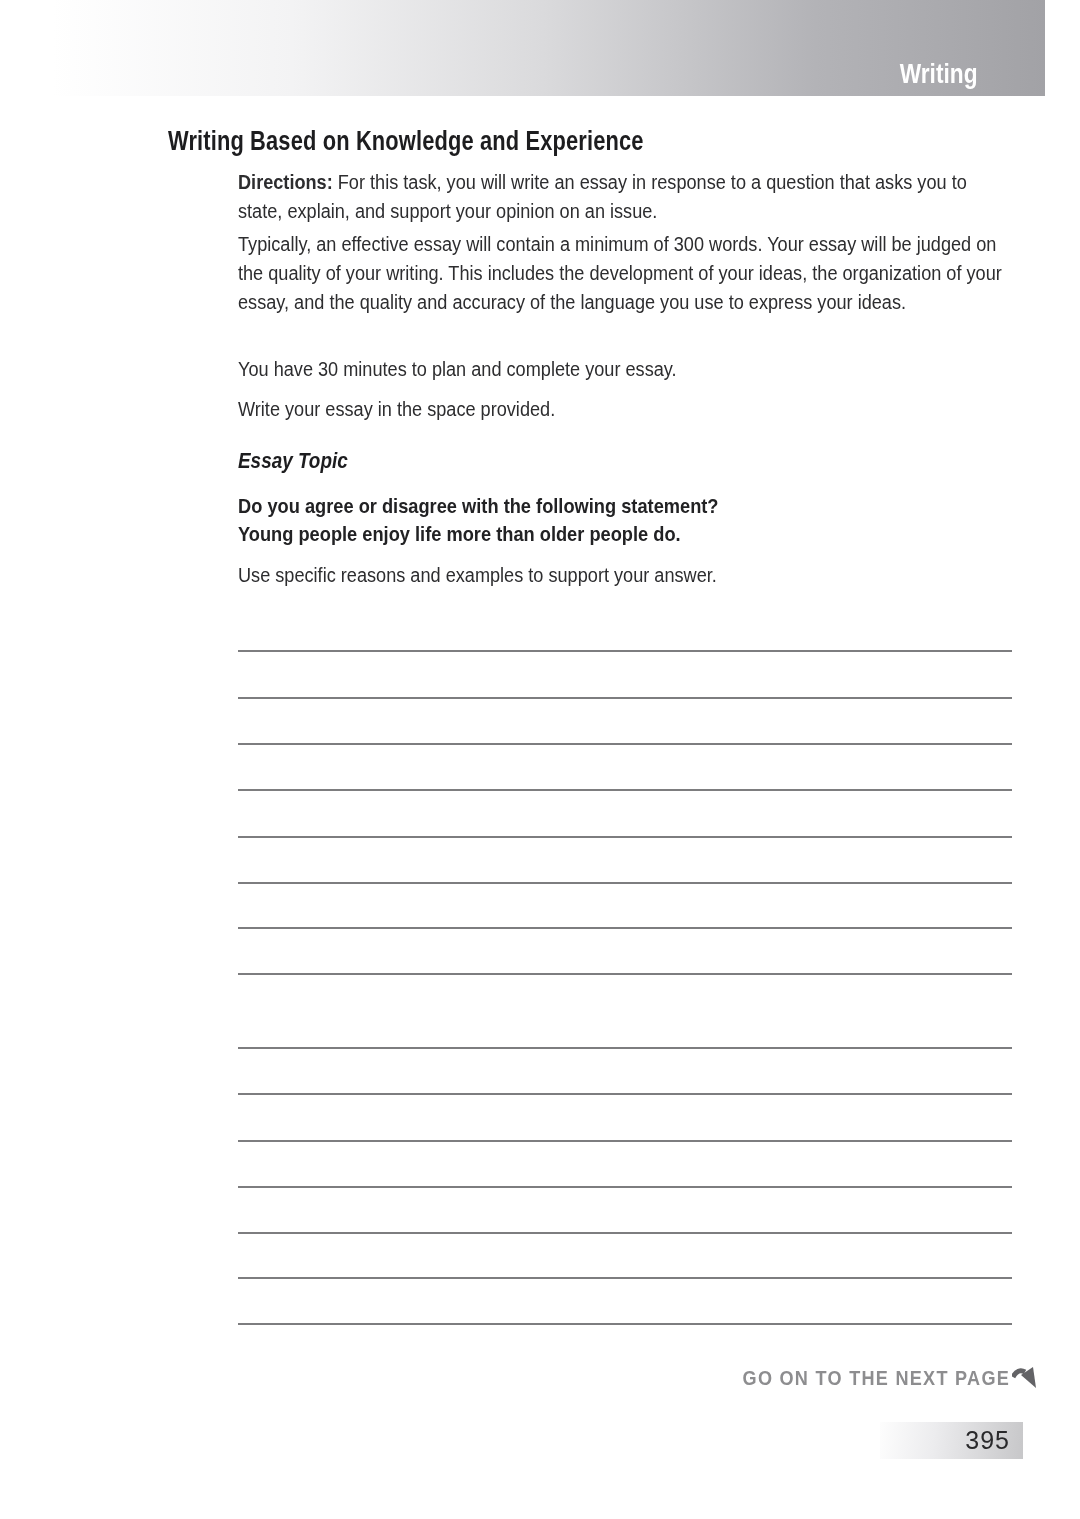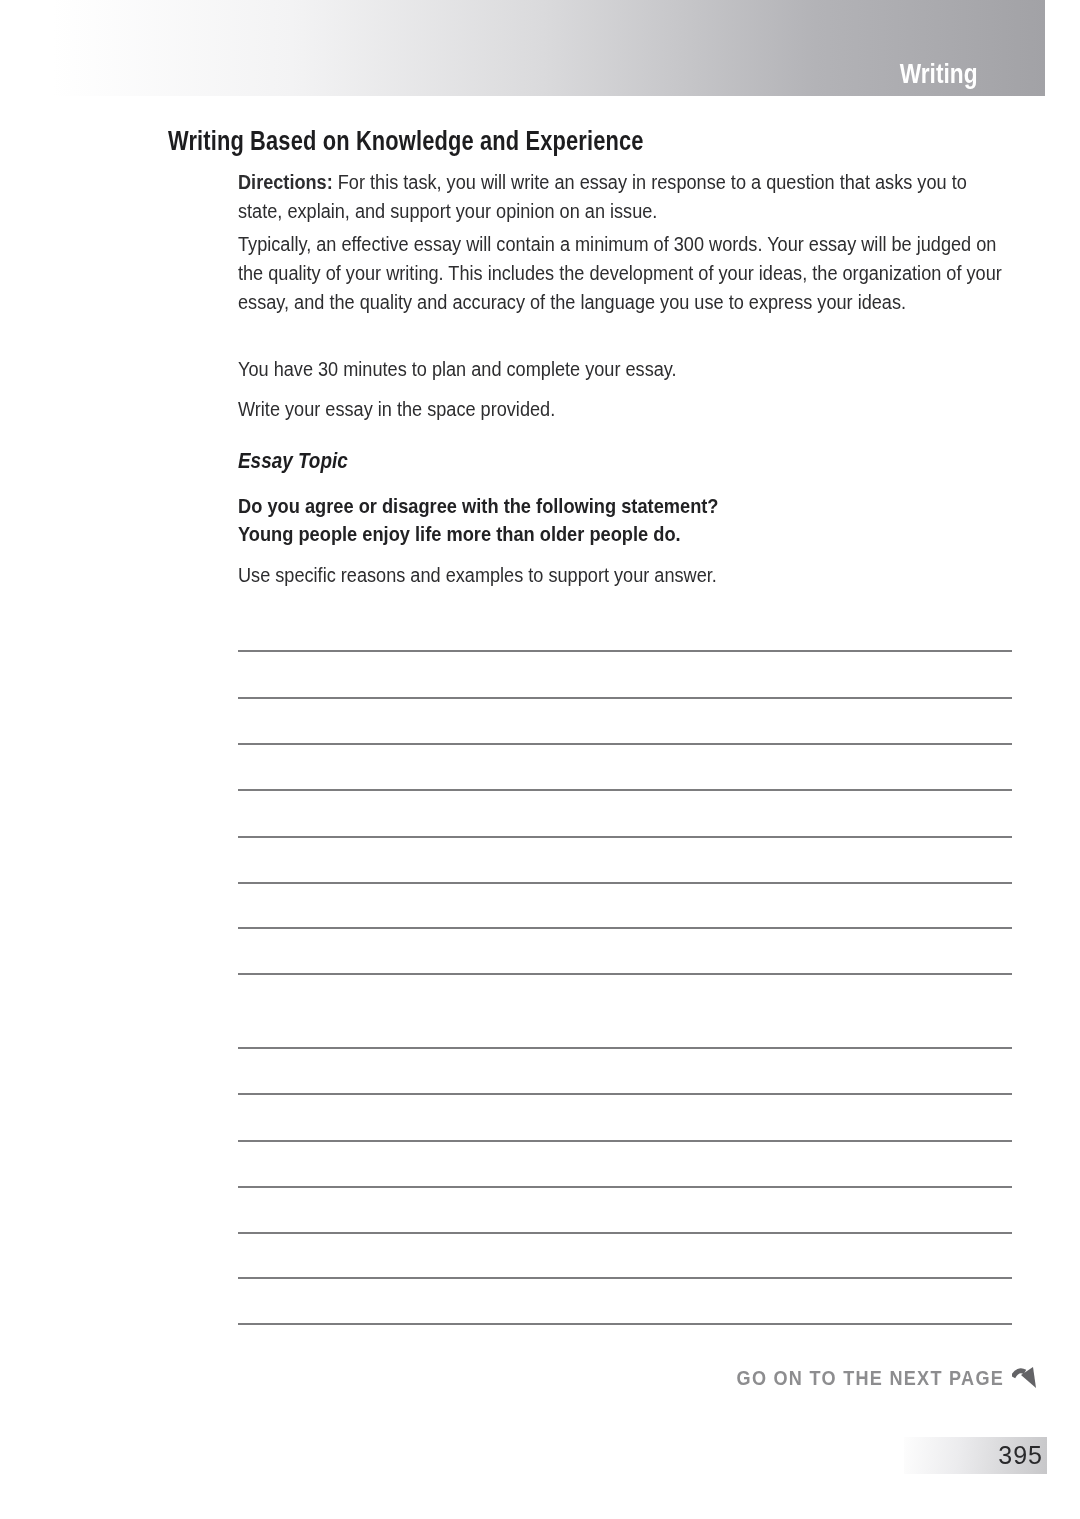--- a/index.html
+++ b/index.html
@@ -55,32 +55,31 @@
 
   
   .wline {
     position:absolute; left:238px; width:774px; height:2px;
     background:#7d7d7f;
   }
 
   
   .footer-go {
     position:absolute; top:1365px; right:40px;
-    display:flex; align-items:center; gap:8px;
+    display:flex; align-items:center; gap:2px;
   }
   .footer-go-text {
     color:#8d8d8f; font-weight:bold; font-size:21px; letter-spacing:1.5px;
     white-space:nowrap; transform:scaleX(0.86); transform-origin:right center;
   }
   .page-number-bar {
-    position:absolute; left:904px; top:1422px; width:143px; height:37px;
+    position:absolute; left:880px; top:1422px; width:143px; height:37px;
     background:linear-gradient(97deg,#fdfdfd 0%,#ececee 38%,#c7c7c9 100%);
     display:flex; align-items:center; justify-content:flex-end;
-    padding-right:4px;
-    margin-top:15px;
+    padding-right:13px;
   }
   .page-number {
     font-size:25px; color:#29292b; letter-spacing:1px;
   }
 </style>
 </head>
 <body>
 
 <div class="page">
 

